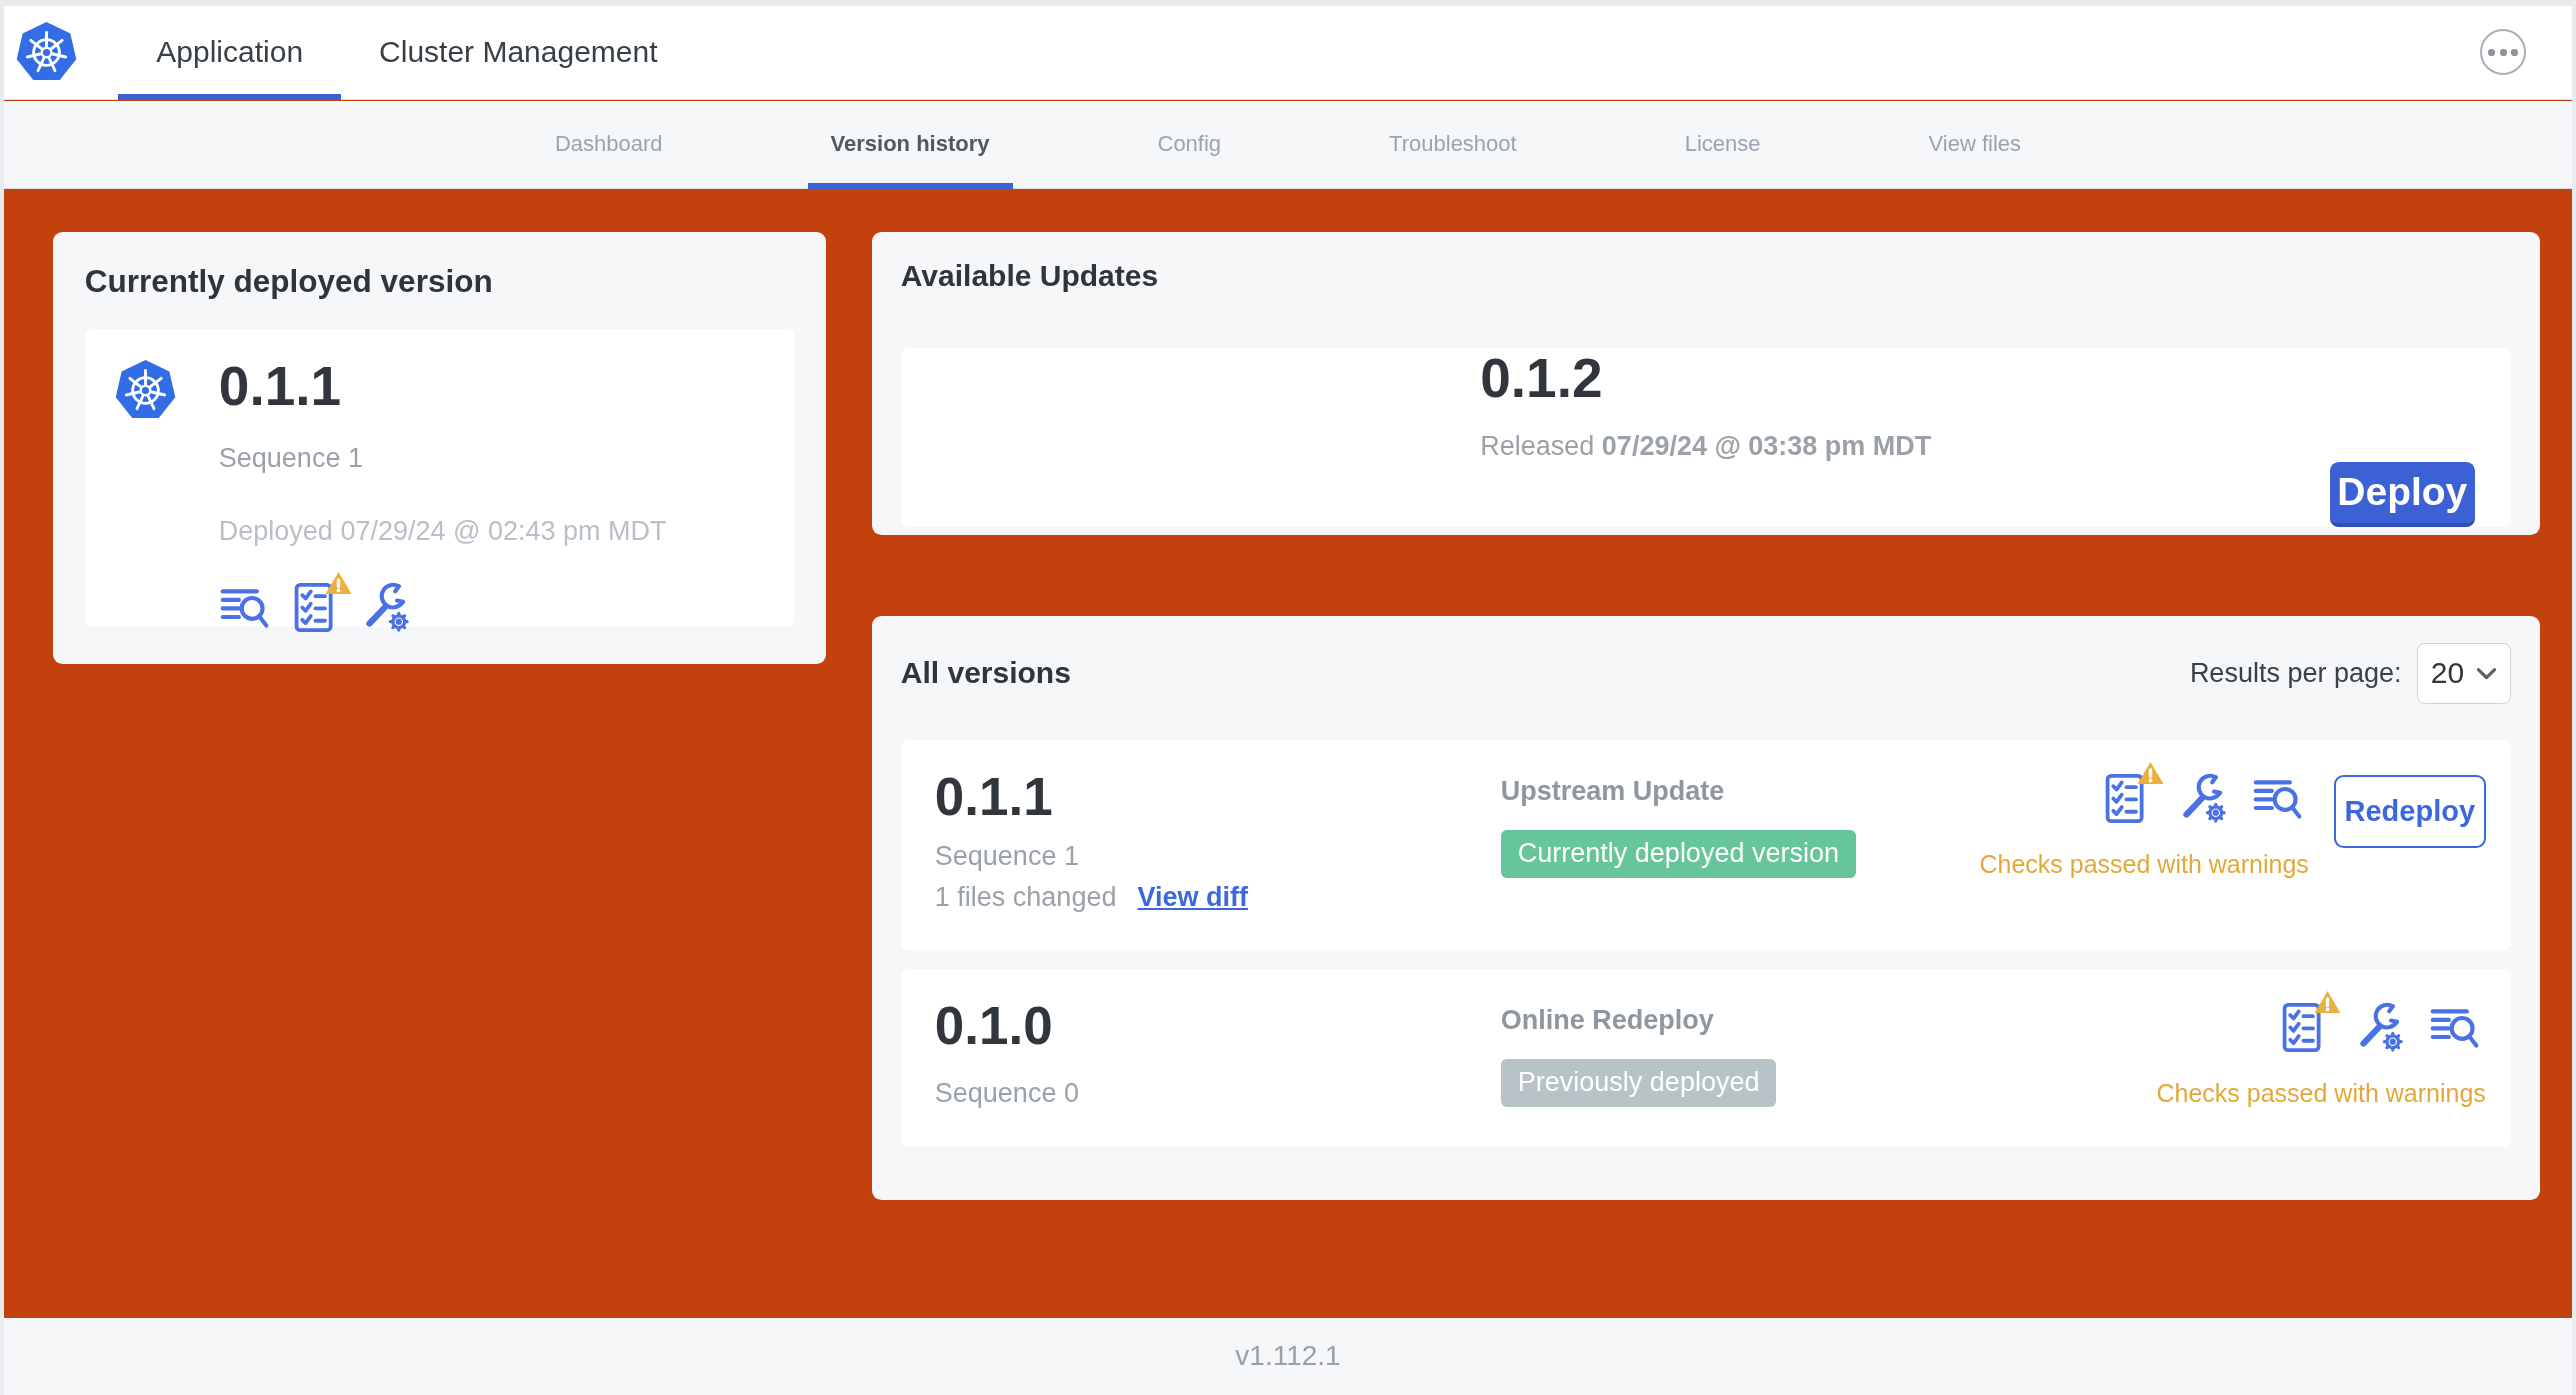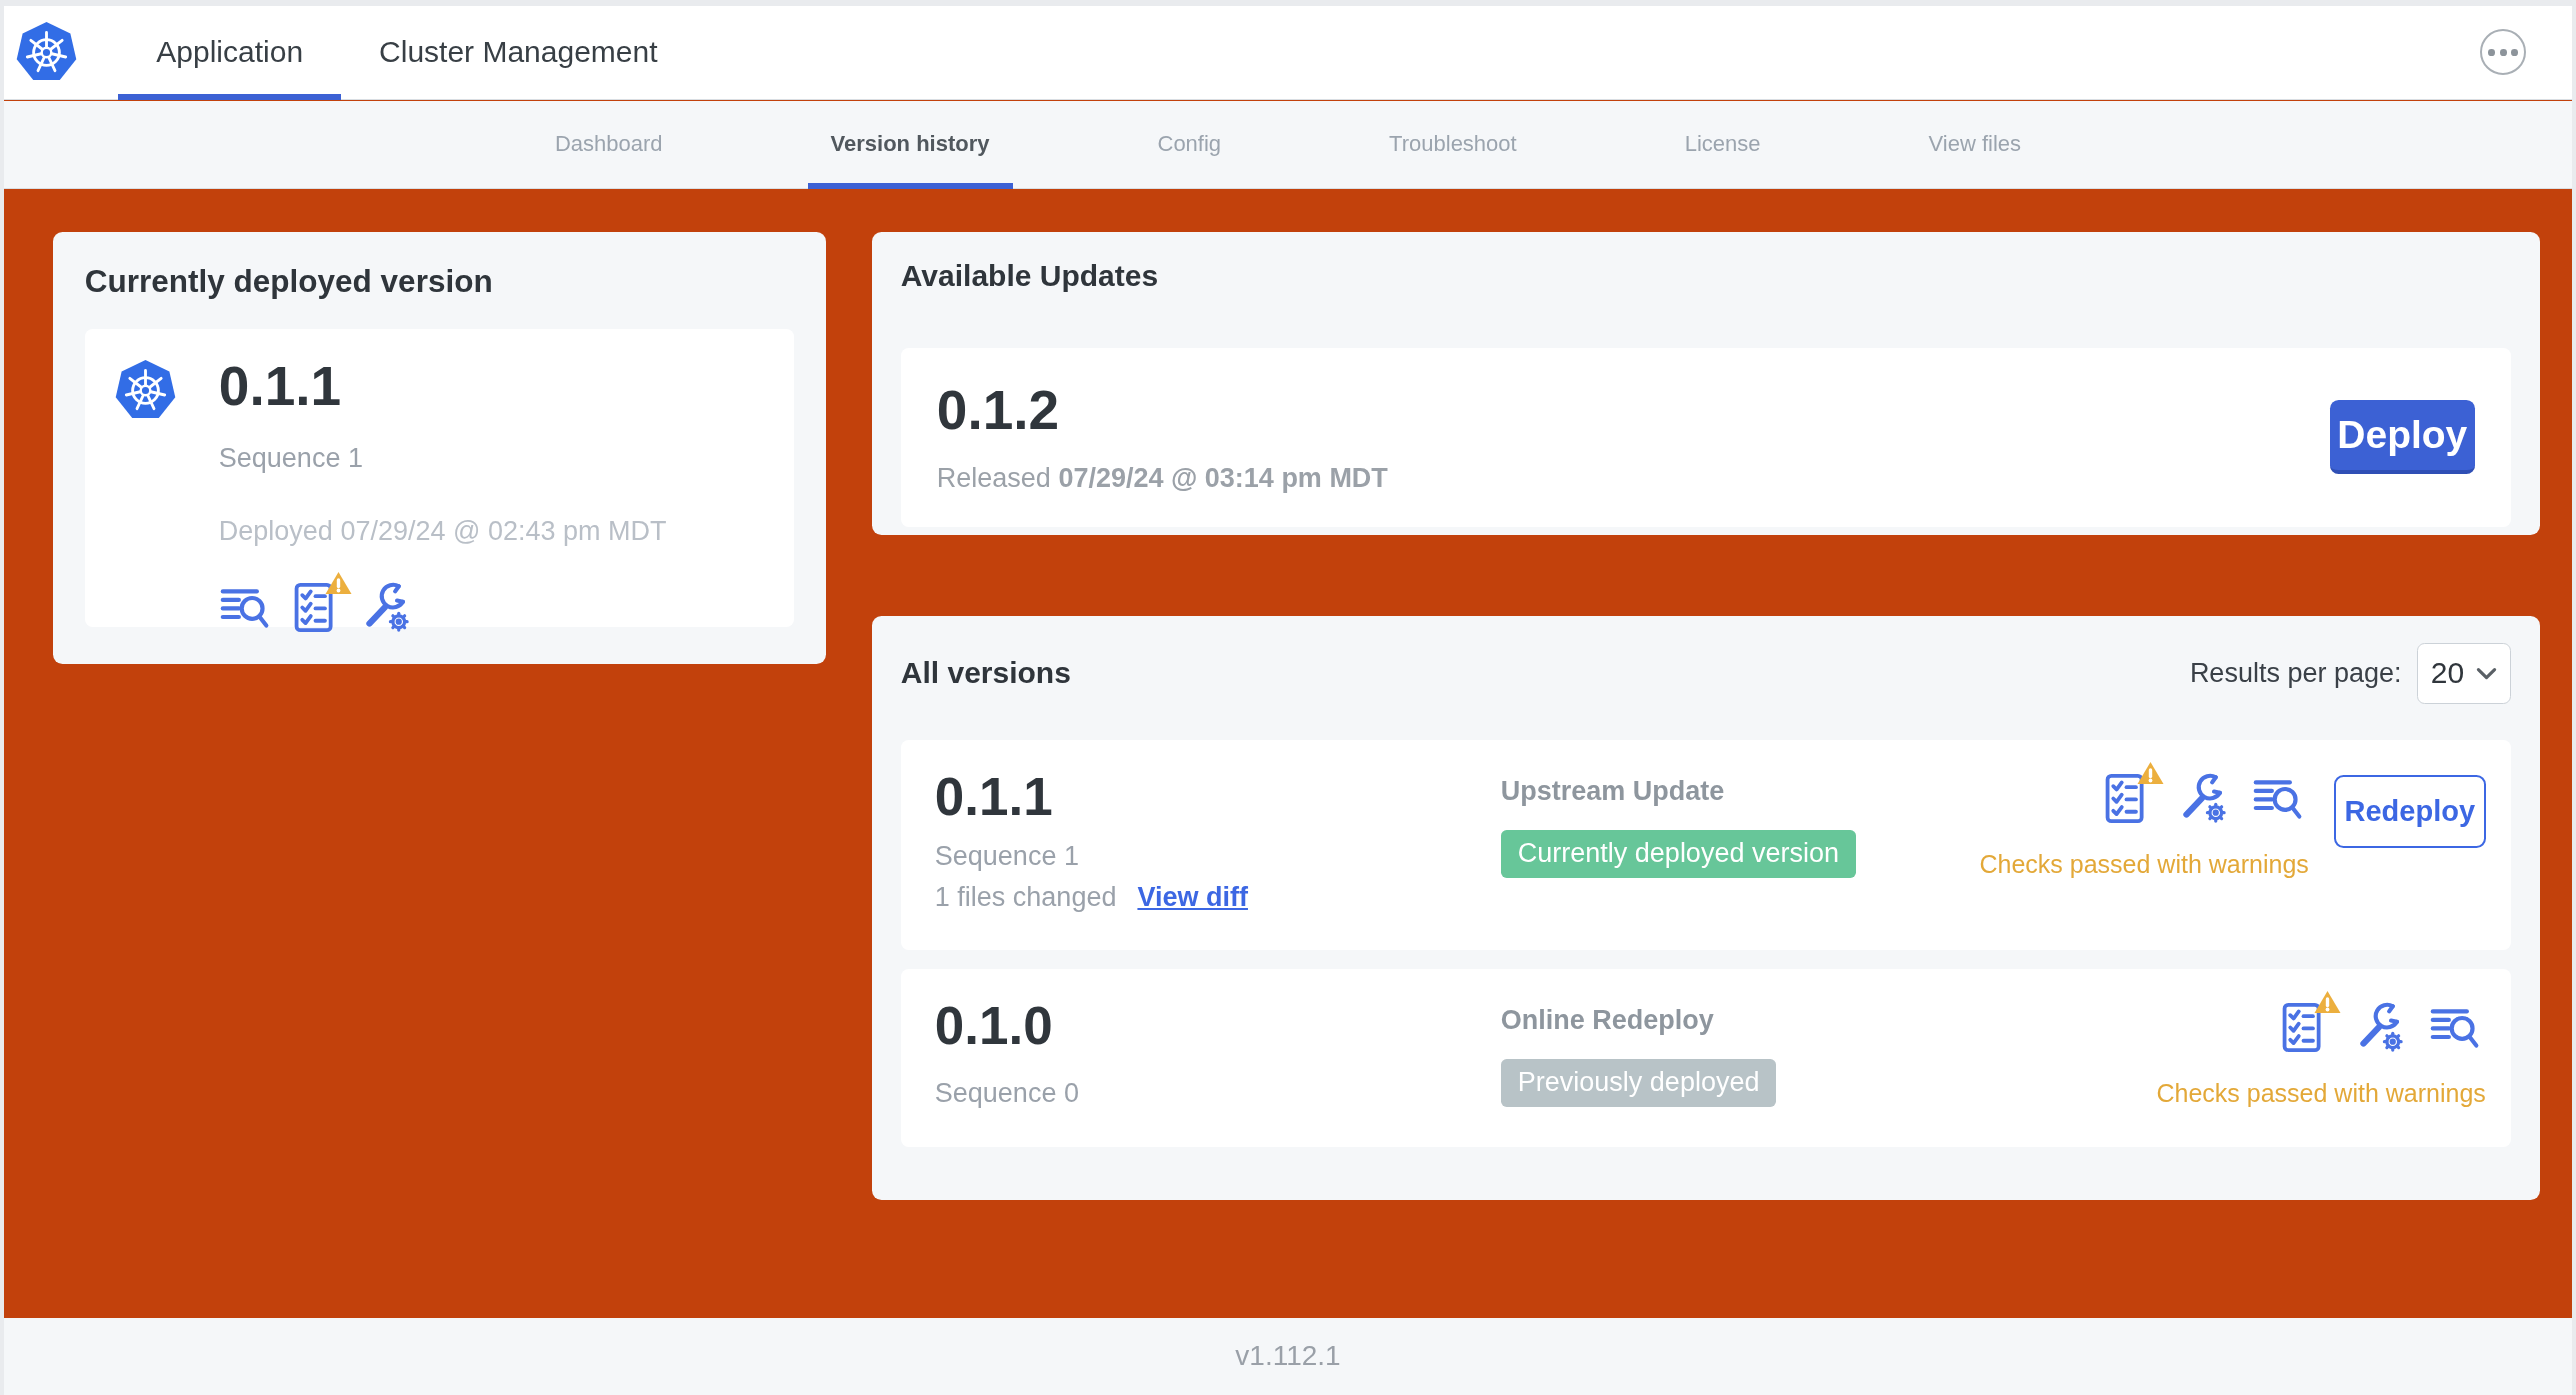--- a/index.html
+++ b/index.html
@@ -34,21 +34,21 @@
   .big-version { font-size:55px; font-weight:700; color:#30363c; line-height:1.1; }
   .seq-text { font-size:27px; color:#9aa1aa; }
   .deployed-date { font-size:27px; color:#b9bfc7; }
   .icon-row { display:flex; align-items:center; gap:17px; }
   .ic { position:relative; width:53px; height:53px; cursor:pointer; }
   .ic svg { display:block; }
   .warn-badge { position:absolute; top:-11.5px; right:-11.5px; }
 
   
   .updates-panel { left:868px; top:226px; width:1668px; height:303px; padding:27px 29px; }
-  .update-card { margin-top:55px; height:179px; display:flex; align-items:center; padding:0 36px; }
+  .update-card { margin-top:55px; height:179px; display:flex; align-items:center; padding:0 36px;flex-direction:column; }
   .released-line { font-size:27px; color:#9ba1a8; margin-top:23px; }
   .released-line b { font-weight:700; }
   .deploy-btn { margin-left:auto; width:145px; height:74px; background:#3c61d4; border:none; border-bottom:4.8px solid #2f4fb5; border-radius:8.6px; color:#fff; font-size:39px; font-weight:700; font-family:inherit; cursor:pointer; }
 
   
   .versions-panel { left:868px; top:610px; width:1668px; height:584px; padding:27px 29px; }
   .versions-head { display:flex; align-items:center; }
   .rpp { margin-left:auto; display:flex; align-items:center; gap:15.3px; }
   .rpp-label { font-size:27px; color:#3a4047; }
   .rpp-select { width:94px; height:61px; background:#fff; border:1.9px solid #ccd2d8; border-radius:7.6px; display:flex; align-items:center; justify-content:center; gap:11.5px; font-size:30px; color:#30363c; cursor:pointer; }
@@ -202,21 +202,21 @@
     </div>
   </div>
 
   <div class="panel updates-panel">
     <div class="panel-title semi">Available Updates</div>
     <div class="card update-card">
       <div>
         <div class="big-version">0.1.2</div>
         <div class="released-line">
           <span>Released</span>
-          <b>07/29/24 @ 03:14 pm MDT</b>
+          <b>07/29/24 @ 03:38 pm MDT</b>
         </div>
       </div>
       <button class="deploy-btn">Deploy</button>
     </div>
   </div>
 
   <div class="panel versions-panel">
     <div class="versions-head">
       <div class="panel-title semi">All versions</div>
       <div class="rpp">

